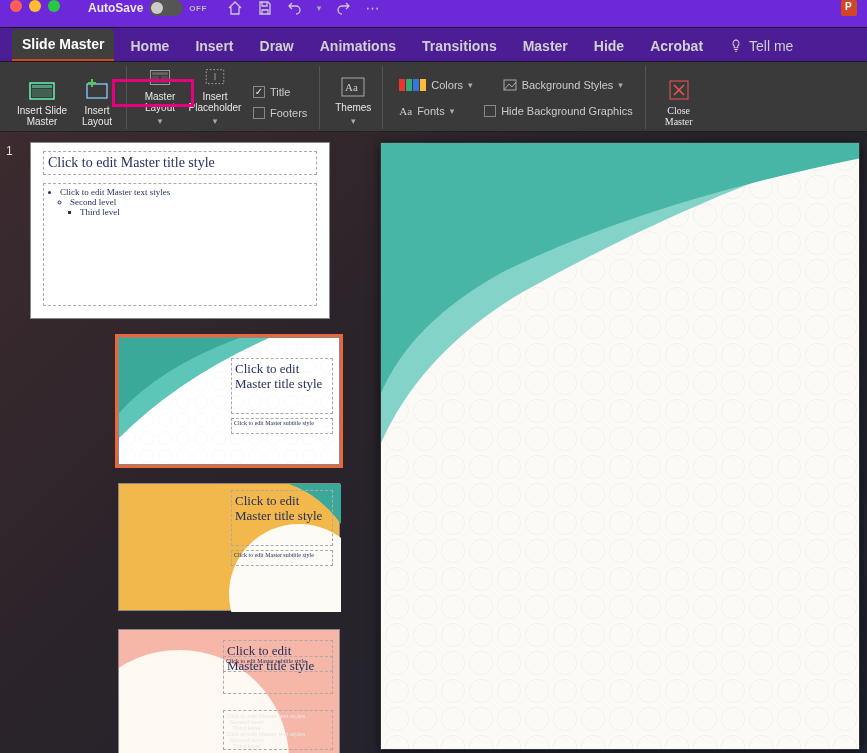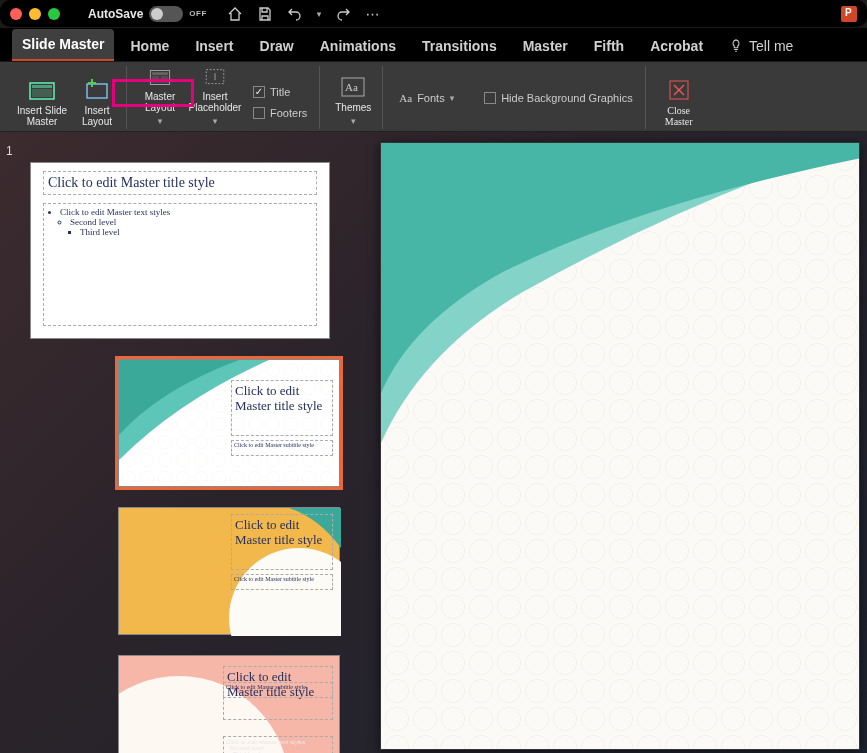--- a/index.html
+++ b/index.html
@@ -7,27 +7,26 @@
     width: 867px; height: 753px;
     background: #1a1a1a;
     font-family: -apple-system, "Segoe UI", sans-serif;
     color: #e8e8e8;
     overflow: hidden;
     font-size: 12px;
   }
   
   .titlebar {
     height: 28px;
-    background: #000000;
+    background: #6d28d9;
     display: flex;
-    align-items: center;
+    align-items: flex-start;
     padding: 0 10px;
     gap: 8px;
     border-bottom: 1px solid #1a1a1a;
-    border-radius: 11px;
   }
   .traffic { display:flex; gap:7px; }
   .traffic span { width:12px; height:12px; border-radius:50%; display:block; }
   .tl-red { background:#ff5f57; }
   .tl-yel { background:#febc2e; }
   .tl-grn { background:#28c840; }
   .autosave {
     margin-left: 20px;
     font-size:12px; font-weight:600;
     display:flex; align-items:center; gap:6px;
@@ -42,21 +41,21 @@
   }
   .switch-label { font-size:8px; letter-spacing:0.5px; color:#bbb; }
   .qat { display:flex; gap:14px; margin-left:12px; align-items:center; }
   .qat-icon { width:16px; height:16px; color:#ccc; }
   .app-icon { margin-left:auto; width:16px; height:16px; background:#d04727; border-radius:2px; position:relative; }
   .app-icon::after { content:"P"; position:absolute; left:4px; top:1px; font-size:10px; color:#fff; font-weight:bold; }
 
   
   .tabs {
     height: 34px;
-    background:#000000;
+    background:#4c1d95;
     display:flex;
     align-items:flex-end;
     padding: 0 12px;
     gap: 6px;
     border-bottom: 1px solid #1a1a1a;
   }
   .tab {
     padding: 7px 10px;
     font-size: 14px;
     font-weight: 600;
@@ -130,21 +129,20 @@
   .thumb-pane {
     width: 360px;
     padding: 10px 10px 10px 6px;
     overflow:hidden;
   }
   .master-num { color:#ddd; font-size:12px; float:left; margin-top:2px; }
   .thumb {
     background:#fff; border:1px solid #888;
     margin-bottom: 18px;
     position:relative;
-    margin-top:20px;
   }
   .thumb.master { width:300px; height:177px; margin-left:24px; }
   .thumb.layout { width:222px; height:128px; margin-left:112px; }
   .thumb.layout.selected { outline:3px solid #e8683c; outline-offset:0; }
   .thumb .ph {
     position:absolute; border:1px dashed #aaa;
     font-family: Georgia, serif;
     color:#24305e;
     overflow:hidden;
   }
@@ -226,21 +224,21 @@
 </div>
 
 <div class="tabs">
   <div class="tab active">Slide Master</div>
   <div class="tab">Home</div>
   <div class="tab">Insert</div>
   <div class="tab">Draw</div>
   <div class="tab">Animations</div>
   <div class="tab">Transitions</div>
   <div class="tab">Master</div>
-  <div class="tab">Fifth</div>
+  <div class="tab">Hide</div>
   <div class="tab">Acrobat</div>
   <div class="tellme">
     <svg width="14" height="14" viewBox="0 0 16 16">
         <path fill="none" stroke="#ccc" stroke-width="1.2" d="M8 1a4 4 0 0 0-2 7v2h4V8a4 4 0 0 0-2-7zM6 12h4M7 14h2"></path>
       </svg>
     <span>Tell me</span>
   </div>
 </div>
 
 <div class="ribbon" style="position:relative">
@@ -304,20 +302,38 @@
       <svg class="ic" viewBox="0 0 26 24">
           <rect x="2" y="3" width="22" height="18" fill="none" stroke="#aaa"></rect>
           <text x="5" y="16" font-size="11" fill="#ccc" font-family="serif">Aa</text>
         </svg>
       <span>Themes</span>
     </div>
   </div>
 
   <div class="rgroup">
     <div class="rbtn-stack" style="gap:6px">
+      <div style="display:flex;gap:18px">
+        <div class="rbtn-small drop">
+          <span class="color-swatches">
+            <span style="background:#e33"></span>
+              <span style="background:#3a7"></span>
+              <span style="background:#37d"></span>
+              <span style="background:#fb3"></span>
+          </span>
+          <span>Colors</span>
+        </div>
+        <div class="rbtn-small drop">
+          <svg class="ic" viewBox="0 0 14 14">
+              <rect x="1" y="2" width="12" height="10" fill="none" stroke="#aaa"></rect>
+              <path d="M1 12 6 6l3 3 4-5" fill="none" stroke="#aaa"></path>
+            </svg>
+          <span>Background Styles</span>
+        </div>
+      </div>
       <div style="display:flex;gap:18px">
         <div class="rbtn-small drop">
           <span style="font-family:serif;font-size:11px">Aa</span>
           <span>Fonts</span>
         </div>
         <div class="rbtn-small">
           <span class="chk"></span>
           <span>Hide Background Graphics</span>
         </div>
       </div>

